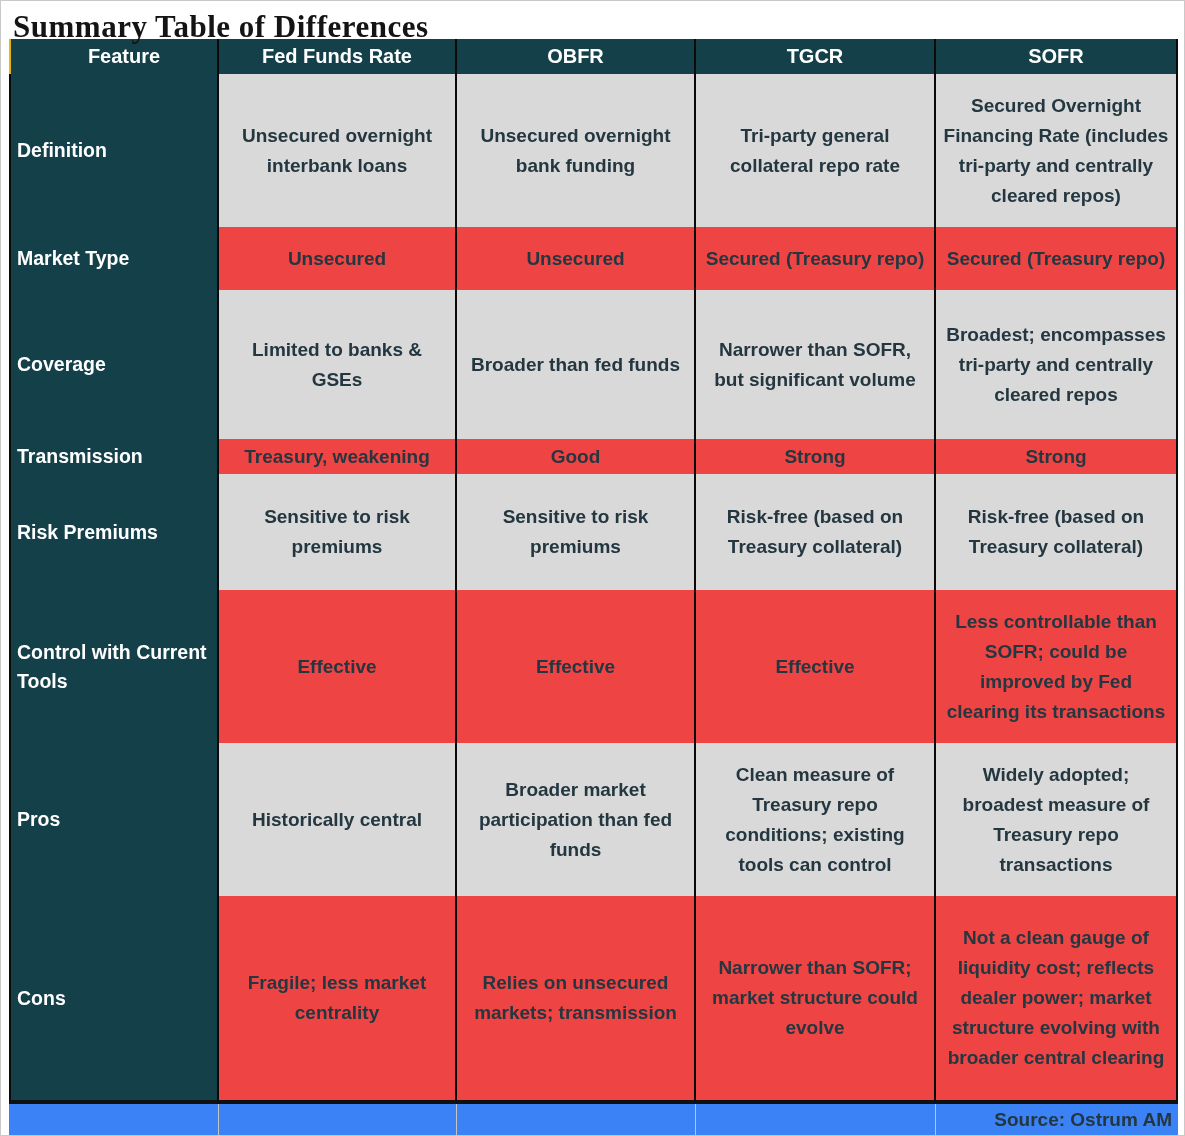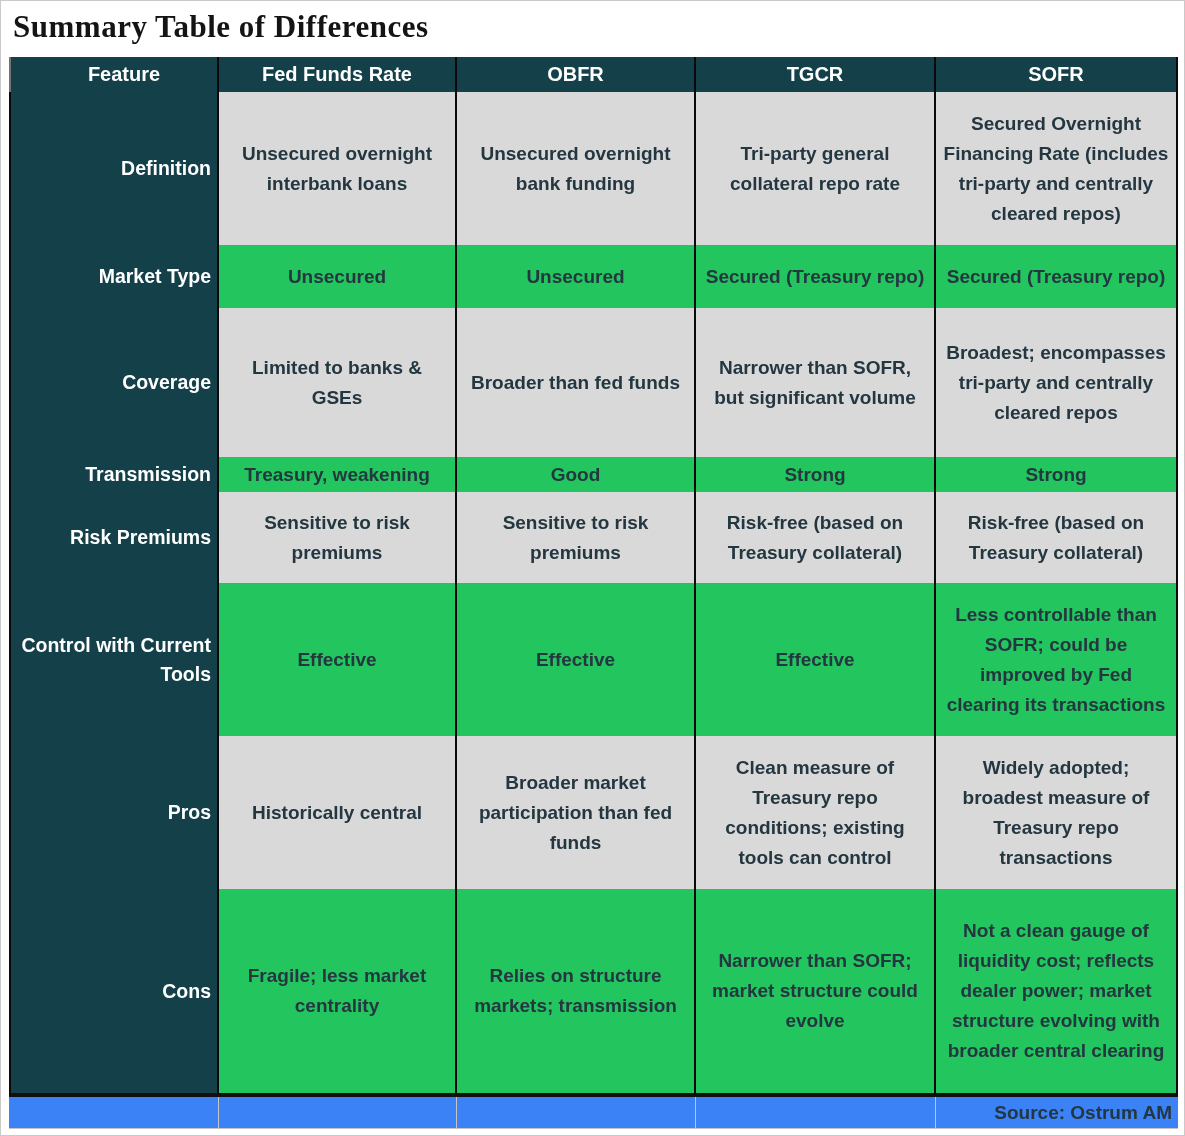--- a/index.html
+++ b/index.html
@@ -5,49 +5,49 @@
   html,body{margin:0;padding:0;background:#fff;}
   .page{
     width:1185px;height:1136px;box-sizing:border-box;
     border:1px solid #c9c9c9;background:#fff;
     font-family:"Liberation Sans",sans-serif;position:relative;
     overflow:hidden;
   }
   .title{
     font-family:"Liberation Serif",serif;font-weight:bold;
     font-size:31px;color:#141414;letter-spacing:.5px;
-    padding:7px 0 0 12px;height:56px;box-sizing:border-box;line-height:38px;
+    padding:7px 0 0 12px;height:38px;box-sizing:border-box;line-height:38px;
   }
   table.summary{
     border-collapse:separate;border-spacing:0;table-layout:fixed;
     width:1169px;margin-left:8px;
   }
   
   col.c-feature{width:210px;}
   col.c1{width:238px;} col.c2{width:239px;} col.c3{width:240px;} col.c4{width:242px;}
 
   thead th{
     background:var(--header-bg);color:#fff;font-weight:bold;font-size:20px;
     height:35px;text-align:center;vertical-align:middle;
     border-right:2px solid #0a0a0a;padding:0;
   }
-  thead th:first-child{border-left:2px solid #737373;padding-left:20px;}
+  thead th:first-child{border-left:2px solid #eab308;padding-left:20px;}
 
   tbody th.feature{
     background:var(--header-bg);color:#fff;font-weight:bold;font-size:19.5px;
-    text-align:right;vertical-align:middle;line-height:29px;
+    text-align:left;vertical-align:middle;line-height:29px;
     border-right:2px solid #0a0a0a;border-left:2px solid #0a0a0a;padding:0 6px;
   }
   tbody td{
     color:var(--body-text);font-weight:bold;font-size:19px;line-height:30px;
     text-align:center;vertical-align:middle;
     border-right:2px solid #0a0a0a;padding:2px 7px;
   }
   tbody tr.alt td{background:var(--alt-bg);}
-  tbody tr.plain td{background:#22c55e;}
+  tbody tr.plain td{background:#ef4444;}
   tbody tr:last-child td, tbody tr:last-child th{border-bottom:4px solid #101010;}
 
   tfoot td{
     background:#3b82f6;height:31px;vertical-align:middle;
     border-right:1px solid #c4c4c4;border-bottom:1px solid #c4c4c4;
     color:var(--body-text);font-weight:bold;font-size:19px;
     text-align:right;padding:0 6px;
   }
   tfoot td:last-child{border-right:none;}
 </style>
@@ -96,21 +96,21 @@
           <td>Narrower than SOFR, but significant volume</td>
           <td>Broadest; encompasses tri-party and centrally cleared repos</td>
         </tr>
         <tr class="plain" style="height: 35px;">
           <th class="feature">Transmission</th>
           <td>Treasury, weakening</td>
           <td>Good</td>
           <td>Strong</td>
           <td>Strong</td>
         </tr>
-        <tr class="alt" style="height: 91px;">
+        <tr class="alt" style="height: 116px;">
           <th class="feature">Risk Premiums</th>
           <td>Sensitive to risk premiums</td>
           <td>Sensitive to risk premiums</td>
           <td>Risk-free (based on Treasury collateral)</td>
           <td>Risk-free (based on Treasury collateral)</td>
         </tr>
         <tr class="plain" style="height: 153px;">
           <th class="feature">Control with Current Tools</th>
           <td>Effective</td>
           <td>Effective</td>
@@ -120,21 +120,21 @@
         <tr class="alt" style="height: 153px;">
           <th class="feature">Pros</th>
           <td>Historically central</td>
           <td>Broader market participation than fed funds</td>
           <td>Clean measure of Treasury repo conditions; existing tools can control</td>
           <td>Widely adopted; broadest measure of Treasury repo transactions</td>
         </tr>
         <tr class="plain" style="height: 208px;">
           <th class="feature">Cons</th>
           <td>Fragile; less market centrality</td>
-          <td>Relies on structure markets; transmission</td>
+          <td>Relies on unsecured markets; transmission</td>
           <td>Narrower than SOFR; market structure could evolve</td>
           <td>Not a clean gauge of liquidity cost; reflects dealer power; market structure evolving with broader central clearing</td>
         </tr>
       </tbody>
     <tfoot>
       <tr>
         <td></td>
         <td></td>
         <td></td>
         <td></td>

